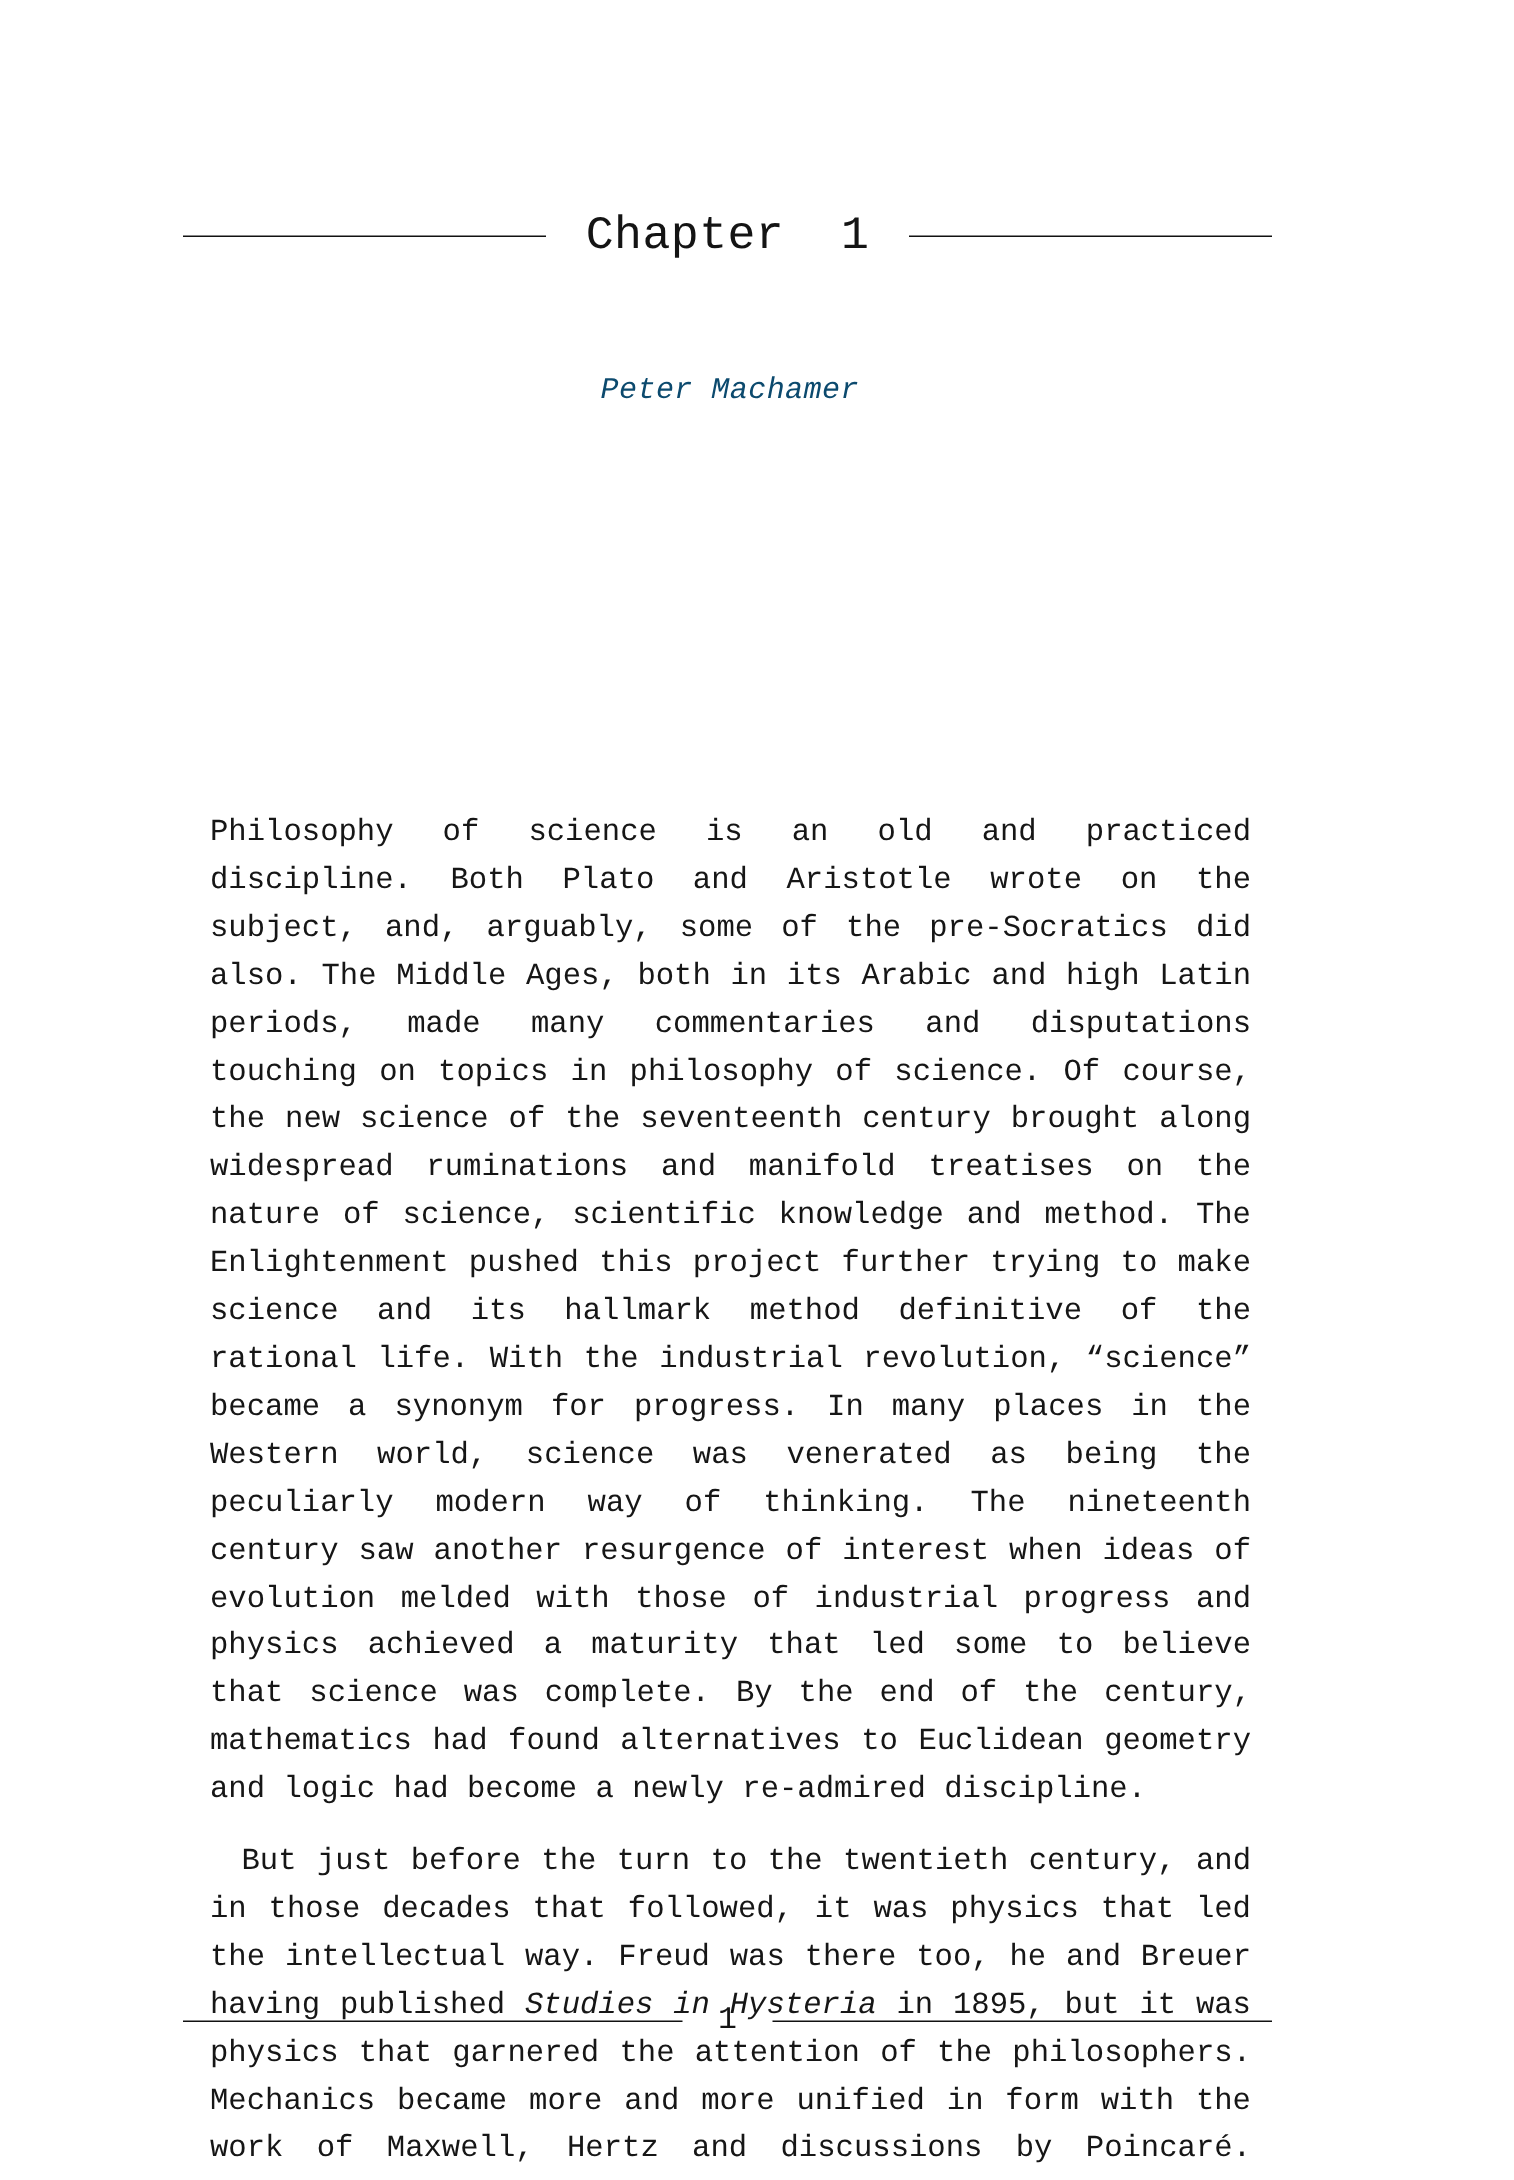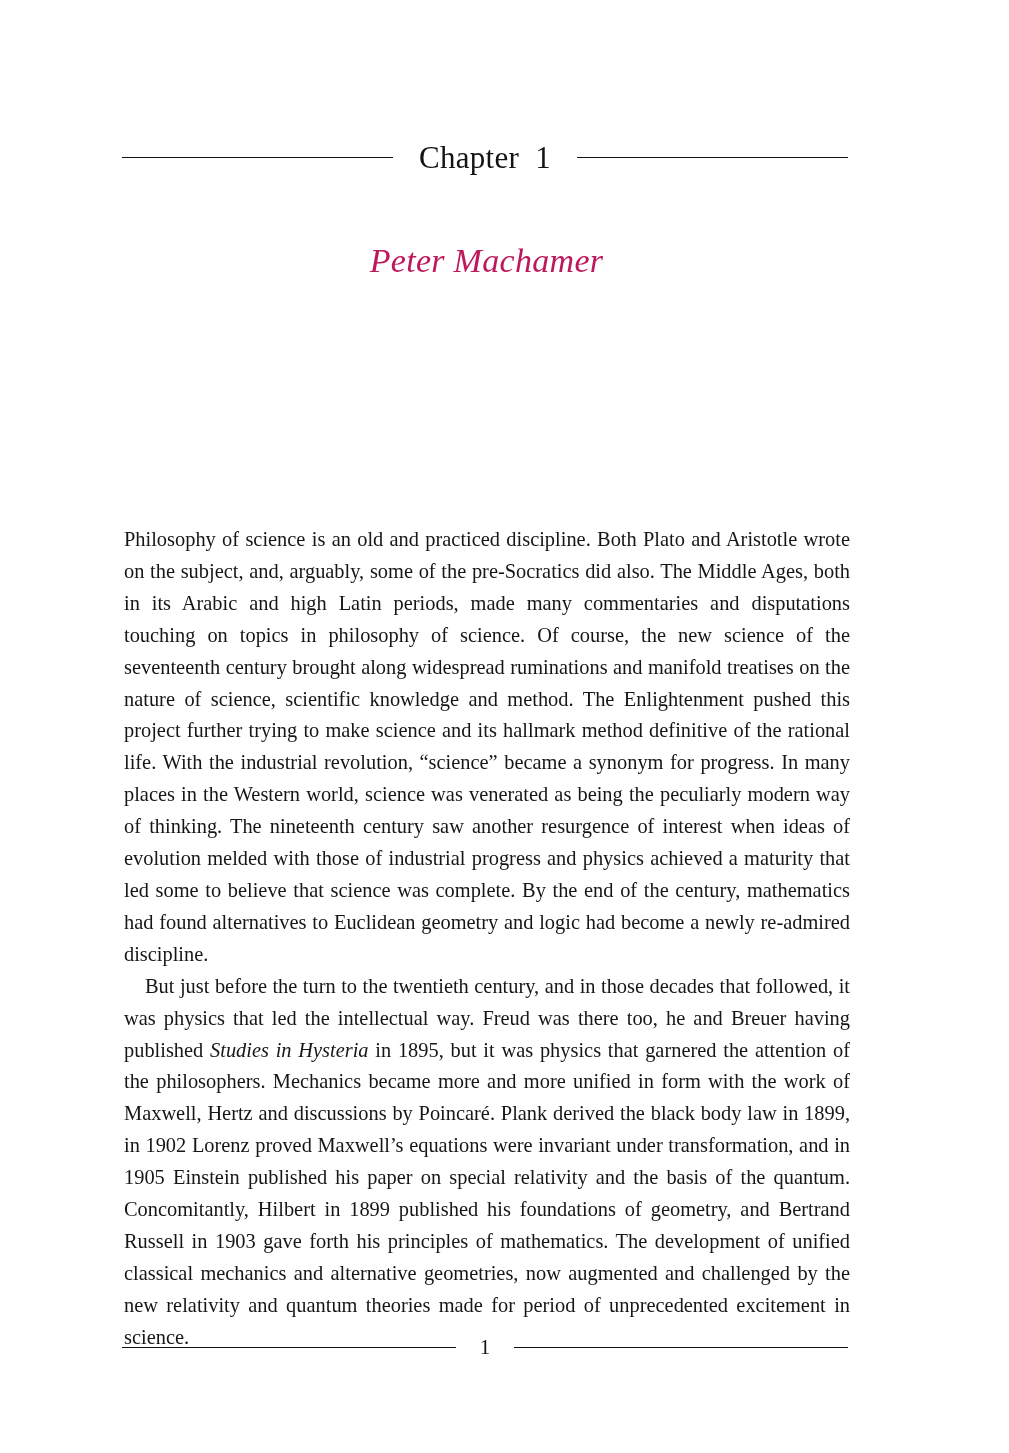--- a/index.html
+++ b/index.html
@@ -7,21 +7,21 @@
     padding: 0;
     background: #ffffff;
   }
   .page {
     position: relative;
     width: 1009px;
     height: 1453px;
     background: #ffffff;
     margin: 0 auto;
     overflow: hidden;
-    font-family: Liberation Serif, serif;
+    font-family: Liberation Mono, monospace;
     color: #1a1a1a;
   }
 
   
   .chapter-header {
     position: absolute;
     left: 122px;
     top: 142px;
     width: 726px;
     display: flex;
@@ -55,37 +55,37 @@
     font-size: 45px;
     line-height: 58px;
     font-weight: 400;
     margin: 0;
     color: #141414;
     letter-spacing: 0.2px;
   }
   .author {
     margin: 0;
     padding-top: 32px;
-    font-size: 34px;
+    font-size: 20px;
     line-height: 34px;
     font-style: italic;
     font-weight: 400;
-    color: #be185d;
+    color: #0c4a6e;
     letter-spacing: 0.3px;
   }
 
   
   .body-text {
     position: absolute;
     left: 124px;
     top: 524px;
     width: 726px;
   }
   .body-text p {
-    margin: 0;
+    margin: 16px;
     font-size: 20.4px;
     line-height: 31.9px;
     text-align: justify;
     text-justify: inter-word;
     color: #161616;
     hyphens: manual;
   }
   .body-text p.indent {
     text-indent: 21px;
   }

